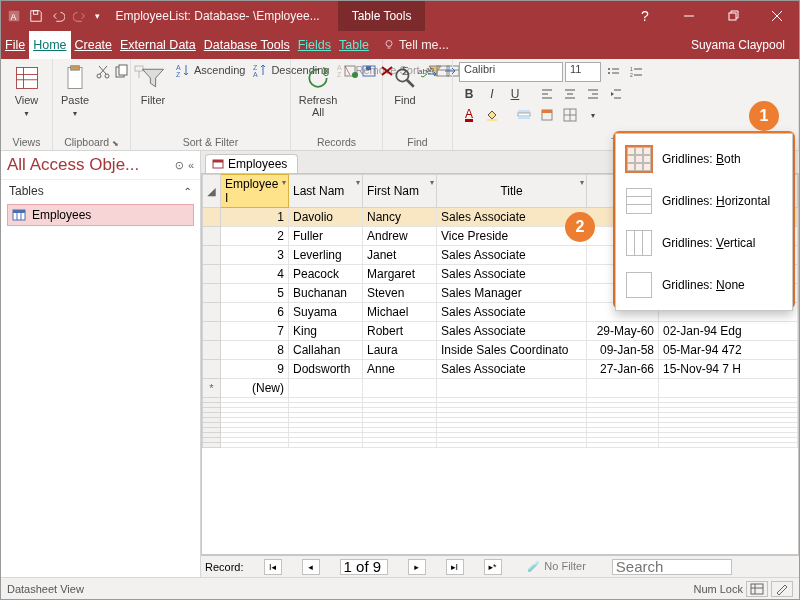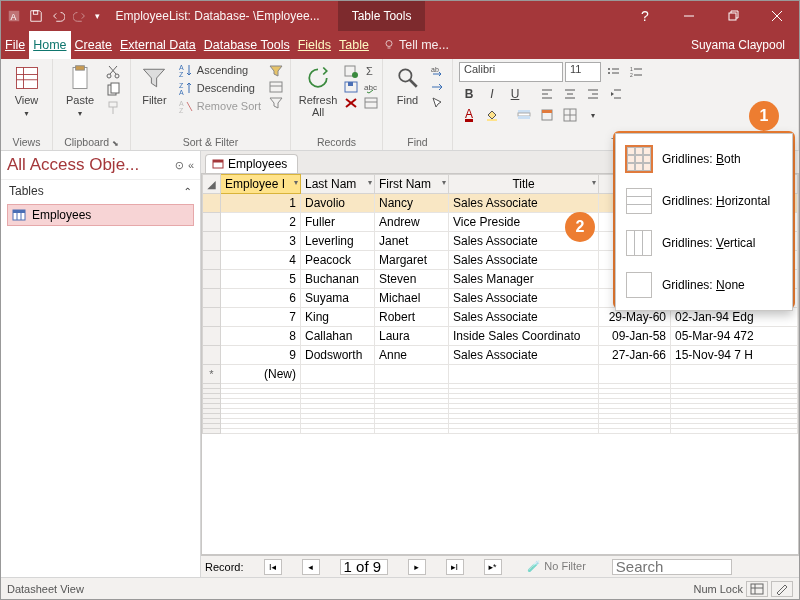--- a/index.html
+++ b/index.html
@@ -10,33 +10,33 @@
 .titlebar .qat svg { width: 14px; height: 14px; }
 .titlebar .title { flex: 0 0 auto; margin-left: 10px; color: #fff; opacity: .95; white-space: nowrap; }
 .titlebar .tabletools { margin-left: 18px; background: #7d2a2d; padding: 0 14px; height: 30px; display: flex; align-items: center; font-size: 12px; }
 .titlebar .spacer { flex: 1; }
 .titlebar .winbtn { width: 44px; height: 30px; display: flex; align-items: center; justify-content: center; }
 .titlebar .winbtn svg { width: 12px; height: 12px; stroke: #fff; stroke-width: 1; fill: none; }
 
 .menubar { height: 28px; background: #a4373a; display: flex; align-items: stretch; font-size: 12.5px; color: #fff; }
 .menubar .tab { padding: 0 4px; display: flex; align-items: center; cursor: default; text-decoration: underline; }
 .menubar .tab.active { background: #fff; color: #0f766e; }
-.menubar .tab.ctx { color: #fef9c3; }
+.menubar .tab.ctx { color: #5eead4; }
 .menubar .tellme { display: flex; align-items: center; gap: 4px; padding: 0 10px; opacity: .9; }
 .menubar .spacer { flex: 1; }
 .menubar .user { padding: 0 14px; display: flex; align-items: center; font-size: 12px; }
 
 .ribbon { height: 92px; background: #f3f2f1; border-bottom: 1px solid #d6d6d6; display: flex; font-size: 11px; color: #444; position: relative; }
 .group { border-right: 1px solid #e1dfdd; padding: 3px 6px 2px 6px; display: flex; flex-direction: column; }
 .group .body { flex: 1; display: flex; align-items: flex-start; gap: 4px; }
 .group .label { text-align: center; font-size: 10.5px; color: #666; padding-top: 1px; white-space: nowrap; }
 .bigbtn { display: flex; flex-direction: column; align-items: center; justify-content: flex-start; width: 42px; padding: 2px 2px; gap: 2px; }
 .bigbtn svg { width: 28px; height: 28px; }
 .bigbtn .cap { font-size: 11px; text-align: center; line-height: 1.1; }
-.stack { display: flex; flex-direction: column; gap: 2px; }
+.stack { display: flex; flex-direction: row; gap: 2px; }
 .sbtn { display: flex; align-items: center; gap: 4px; font-size: 11px; padding: 1px 3px; white-space: nowrap; }
 .sbtn svg { width: 14px; height: 14px; }
 .iconrow { display: flex; gap: 3px; }
 .iconrow .ib { width: 20px; height: 18px; display: flex; align-items: center; justify-content: center; border: 1px solid transparent; }
 .iconrow .ib svg { width: 14px; height: 14px; }
 .fontbox { display: flex; gap: 2px; align-items: center; }
 .fontbox select, .fontbox .sel { height: 20px; font-size: 11px; border: 1px solid #ababab; background: #fff; padding: 0 4px; }
 
 .workarea { position: absolute; top: 150px; bottom: 22px; left: 0; right: 0; display: flex; }
 .navpane { width: 200px; border-right: 1px solid #d6d6d6; background: #fff; display: flex; flex-direction: column; }
@@ -482,21 +482,21 @@
             <rect x="1" y="2" width="10" height="2.5" fill="#a4373a"></rect>
           </svg>
         <span>Employees</span>
       </div>
     </div>
     <div class="grid">
       <table class="dg">
         <thead>
             <tr>
           <th class="rowhdr">◢</th>
-          <th class="sel" style="width:80px"><span>Employee I</span><span class="dd">▾</span></th>
+          <th class="sel" style="width:68px"><span>Employee I</span><span class="dd">▾</span></th>
           <th style="width:74px"><span>Last Nam</span><span class="dd">▾</span></th>
           <th style="width:74px"><span>First Nam</span><span class="dd">▾</span></th>
           <th style="width:150px;text-align:center"><span>Title</span><span class="dd">▾</span></th>
           <th style="width:72px"></th>
           <th></th>
         </tr>
           </thead>
         <tbody id="gridbody">
             <tr class="selrow">
               <td class="rowhdr"></td>

